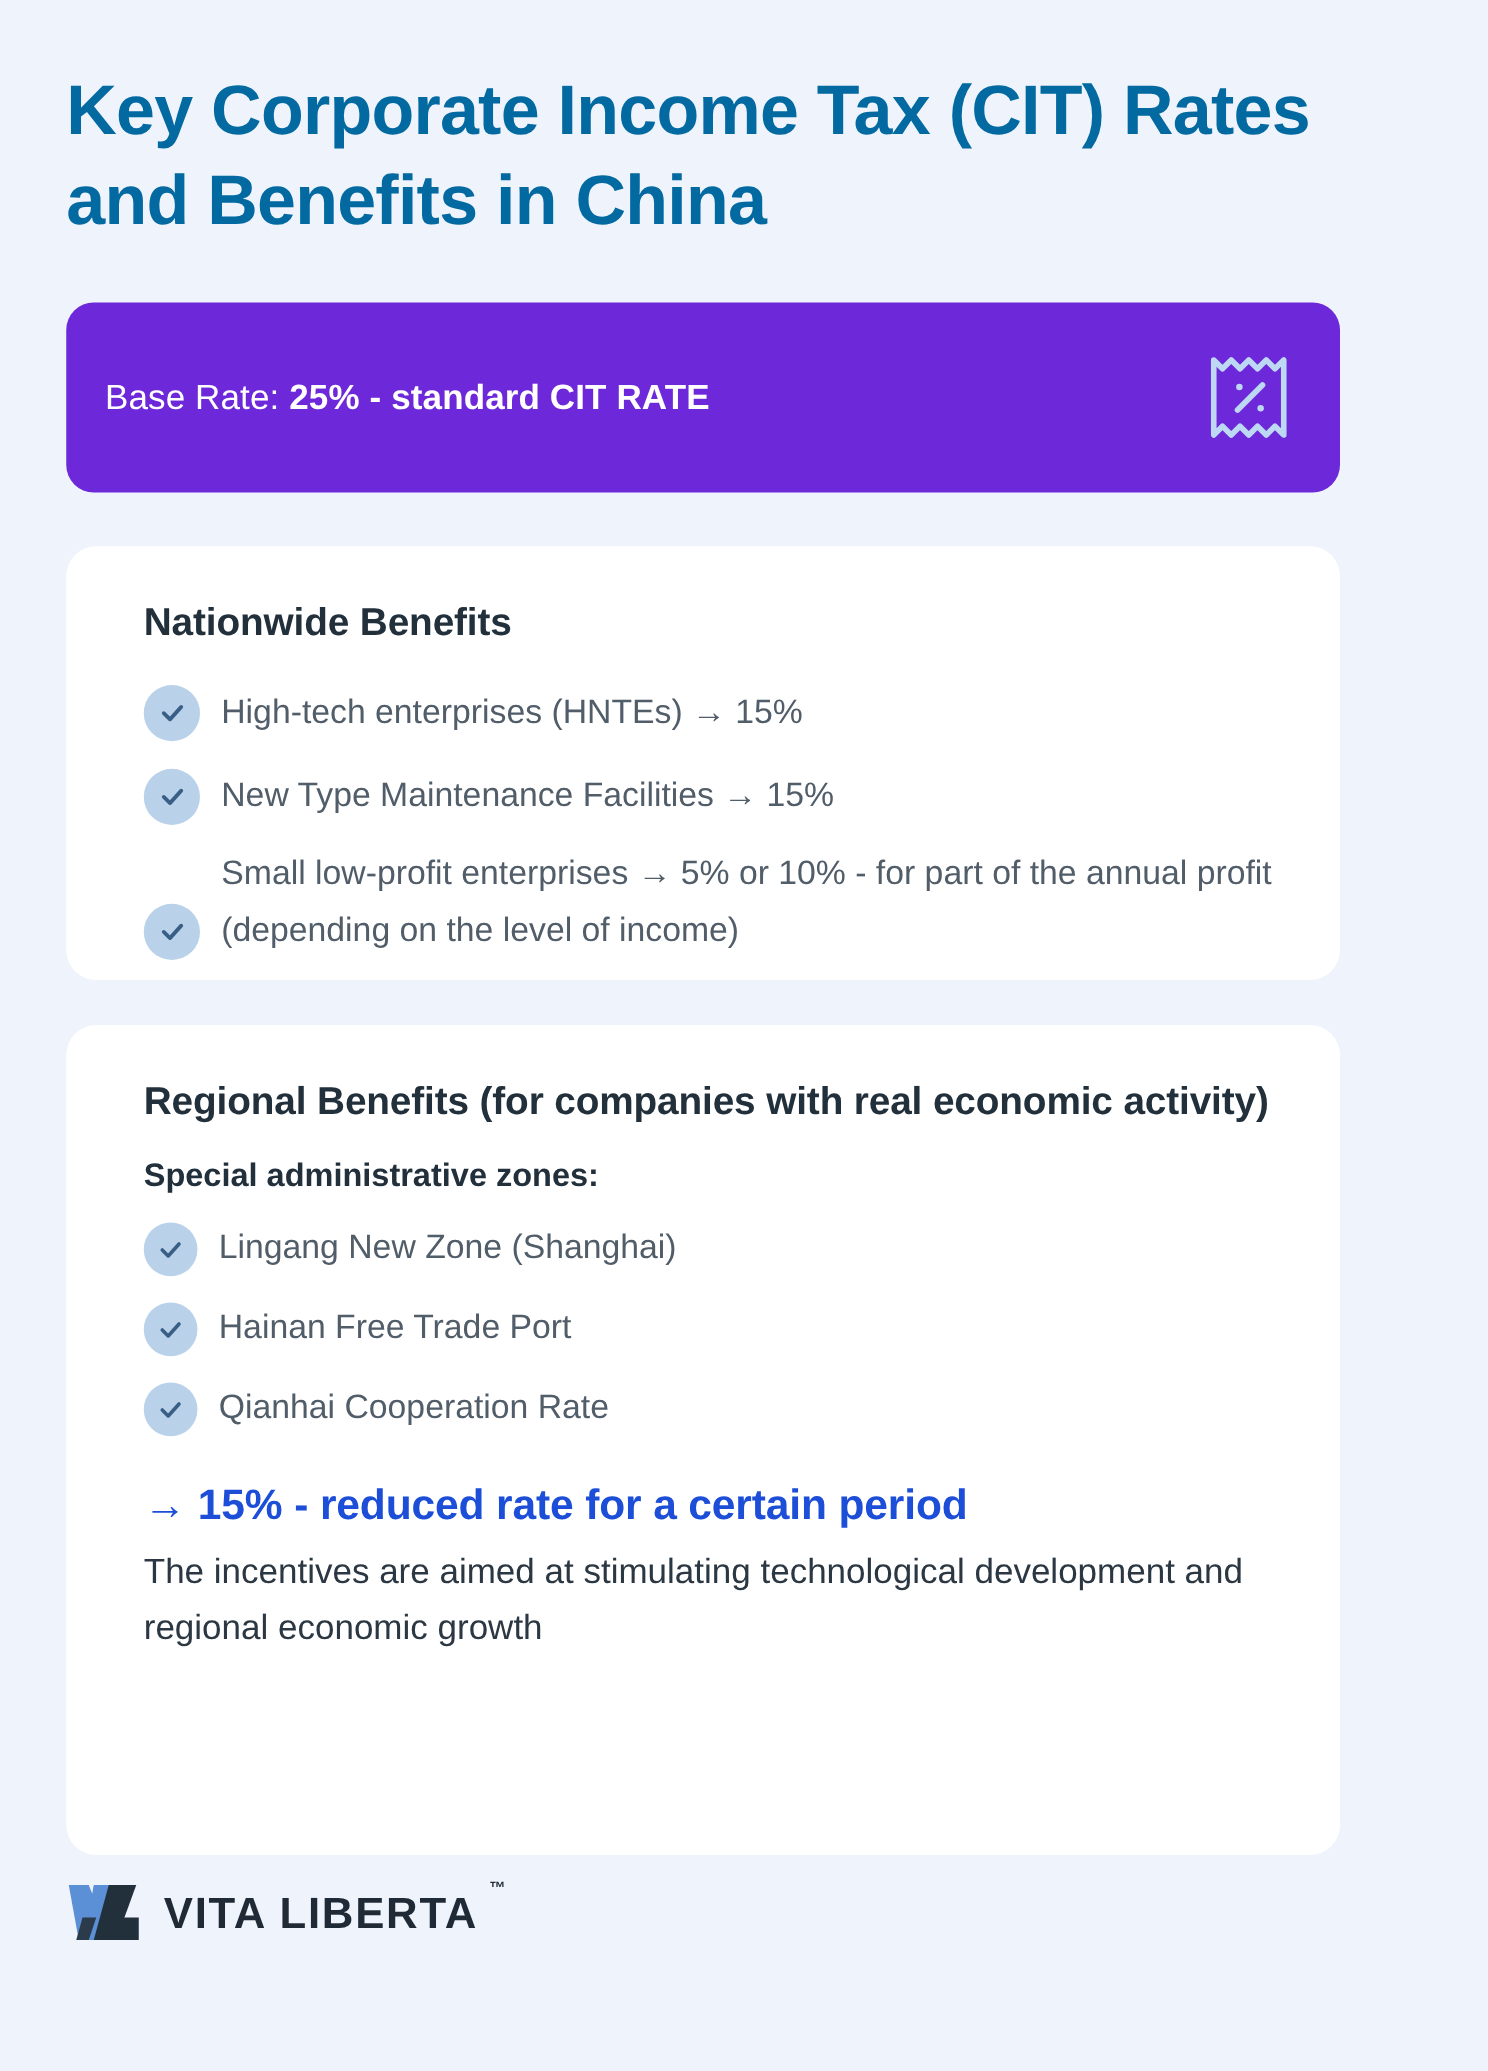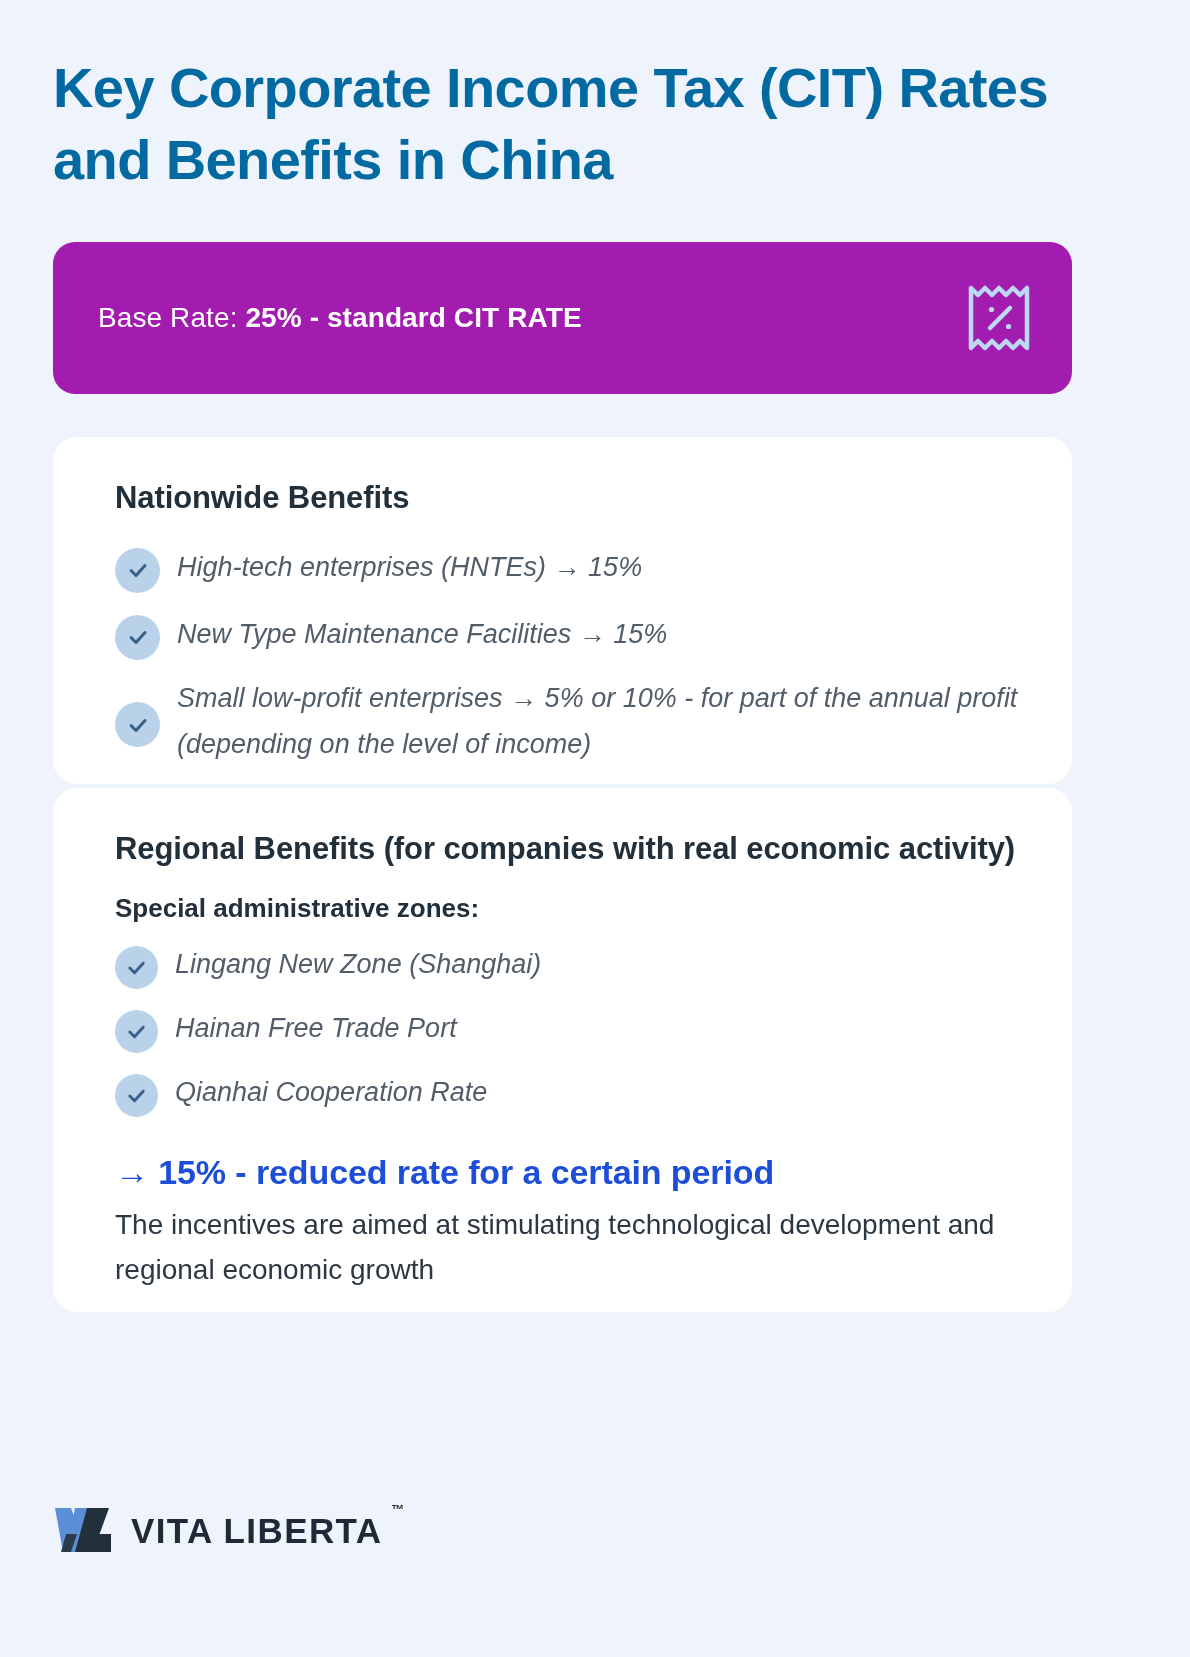--- a/index.html
+++ b/index.html
@@ -38,26 +38,26 @@
     color: #0369a1;
   }
 
   
   .banner {
     position: absolute;
     left: 53px;
     top: 242px;
     width: 1019px;
     height: 152px;
-    background: #a21caf;
+    background: #6d28d9;
     border-radius: 22px;
     display: flex;
     align-items: center;
     justify-content: space-between;
-    padding: 0 38px 0 45px;
+    padding: 0 38px 0 31px;
   }
 
   .banner-text {
     font-size: 28px;
     color: #ffffff;
     letter-spacing: 0.1px;
     font-weight: 400;
     white-space: nowrap;
   }
   .banner-text b { font-weight: 700; }
@@ -68,21 +68,21 @@
   .card {
     position: absolute;
     left: 53px;
     width: 1019px;
     background: #ffffff;
     border-radius: 24px;
     padding-left: 24px;
   }
 
   #card-nationwide { top: 437px; height: 347px; }
-  #card-regional   { top: 788px; height: 524px; }
+  #card-regional   { top: 820px; height: 664px; }
 
   .card-inner { padding: 40px 38px 0 38px; }
 
   .card-title {
     font-size: 31px;
     font-weight: 700;
     color: #22303c;
     line-height: 1.38;
     letter-spacing: -0.1px;
     margin-bottom: 26px;
@@ -95,23 +95,22 @@
     font-weight: 700;
     color: #22303c;
     margin-bottom: 20px;
   }
 
   
   .check-list { list-style: none; }
 
   .check-item {
     display: flex;
-    align-items: center;
+    align-items: flex-end;
     margin-bottom: 20px;
-    font-style: italic;
   }
   .check-item:last-child { margin-bottom: 0; }
 
   .check-badge {
     flex: 0 0 auto;
     width: 45px;
     height: 45px;
     border-radius: 50%;
     background: #b9d2ea;
     display: flex;

